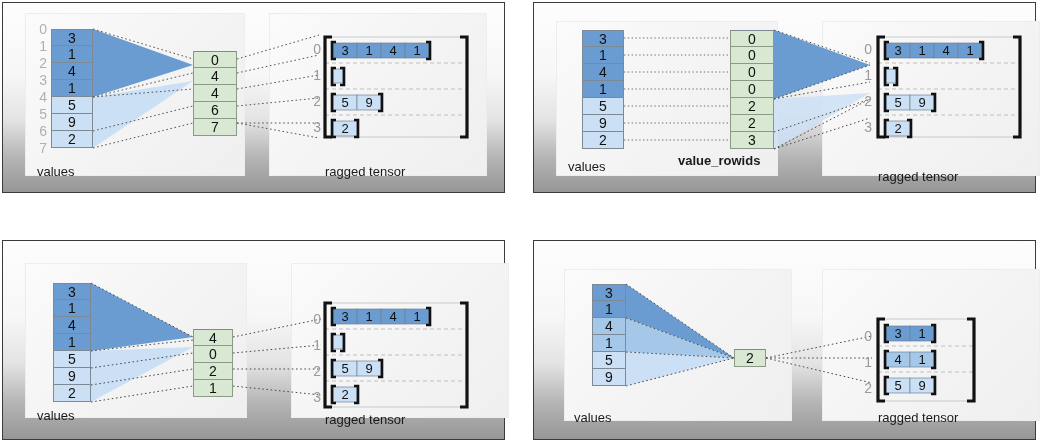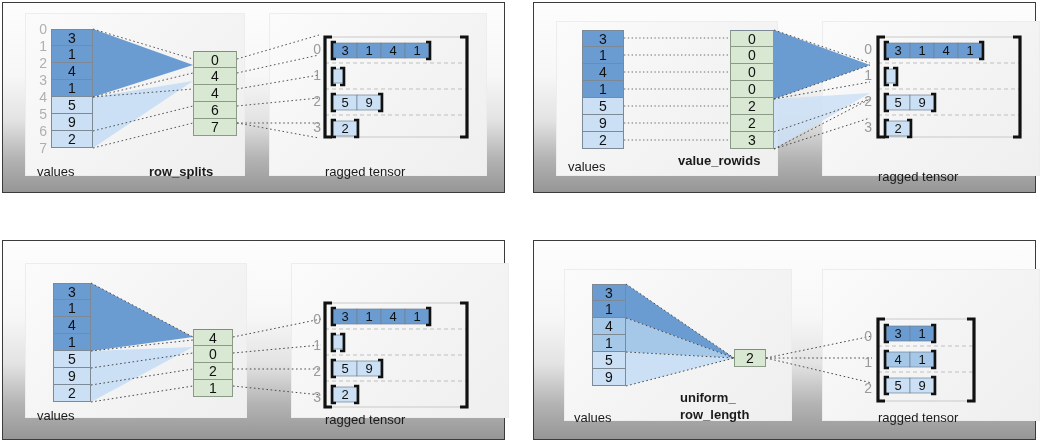--- a/index.html
+++ b/index.html
@@ -141,21 +141,20 @@
         <text x="366" y="52">1</text>
         <text x="390" y="52">4</text>
         <text x="414" y="52">1</text>
         <text x="342" y="104">5</text>
         <text x="366" y="104">9</text>
         <text x="342" y="130">2</text>
       </g>
     </svg>
 
     <div class="caption" style="left:34px;top:160px;width:70px;">values</div>
-    <div class="caption bold" style="left:146px;top:160px;width:120px;">row_splits</div>
     <div class="caption" style="left:322px;top:160px;width:144px;">ragged tensor</div>
   </div>
 
   <div class="panel p2">
     <div class="sub left" style="left:22px;top:18px;width:222px;height:155px;"></div>
     <div class="sub right" style="left:288px;top:18px;width:218px;height:155px;"></div>
 
     <div class="col" style="left:48px;top:27px;width:42px;">
       <div class="cell b-dark" style="height:17px;line-height:16px;">3</div>
       <div class="cell b-dark" style="height:17px;line-height:16px;">1</div>
@@ -389,18 +388,16 @@
         <text x="364" y="97">3</text>
         <text x="388" y="97">1</text>
         <text x="364" y="123">4</text>
         <text x="388" y="123">1</text>
         <text x="364" y="149">5</text>
         <text x="388" y="149">9</text>
       </g>
     </svg>
 
     <div class="caption" style="left:40px;top:168px;width:70px;">values</div>
-    <div class="caption bold" style="left:146px;top:148px;width:120px;">uniform_
-row_length</div>
     <div class="caption" style="left:344px;top:168px;width:144px;">ragged tensor</div>
   </div>
 
 </div>
 
 </body></html>

